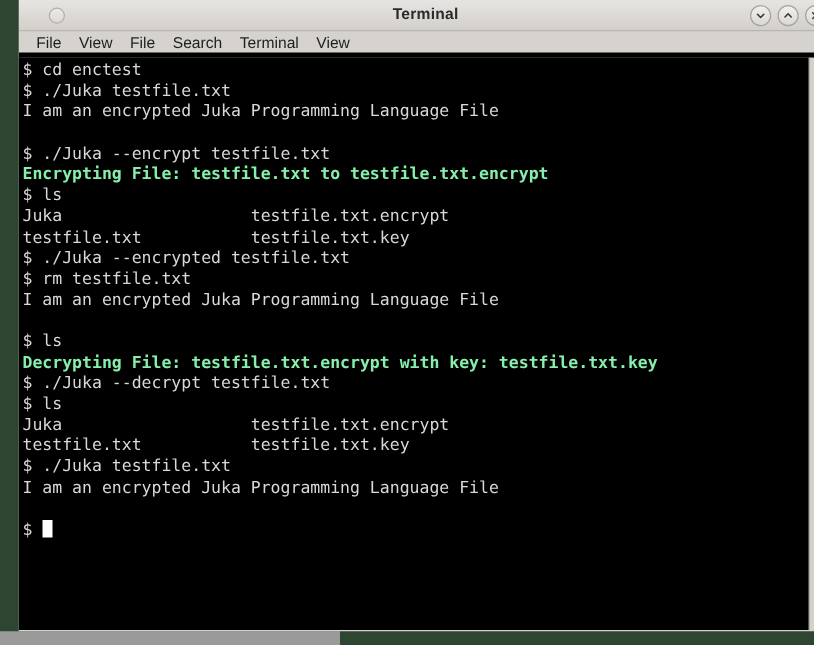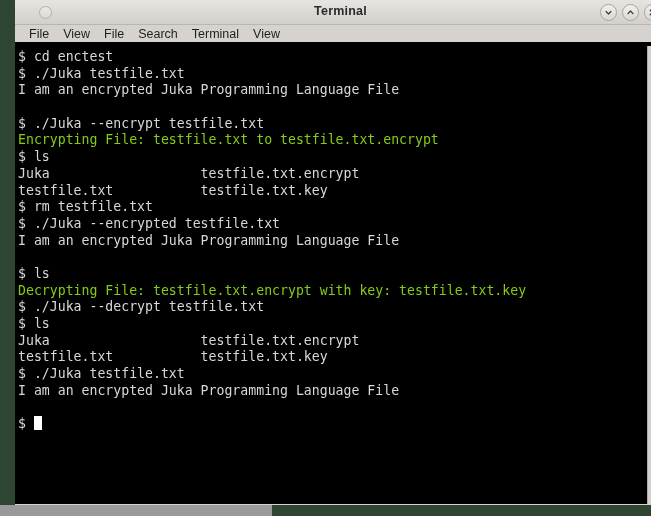--- a/index.html
+++ b/index.html
@@ -125,22 +125,22 @@
   .term-line {
     font-family: "DejaVu Sans Mono", "Liberation Mono", monospace;
     font-size: 13.2px;
     line-height: 16.7px;
     height: 16.7px;
     color: #d8d8d8;
     white-space: pre;
     letter-spacing: 0px;
   }
   .term-line.yellow {
-    color: #84cc16;
-    font-weight: normal;
+    color: #86efac;
+    font-weight: bold;
   }
   .term-line.blank { color: transparent; }
   .cursor-block {
     display: inline-block;
     width: 8.1px;
     height: 14px;
     background: #ffffff;
     vertical-align: -2px;
   }
 
@@ -221,22 +221,22 @@
     <div id="terminal-screen">
         <div class="term-line">$ cd enctest</div>
         <div class="term-line">$ ./Juka testfile.txt</div>
         <div class="term-line">I am an encrypted Juka Programming Language File</div>
         <div class="term-line blank">&nbsp;</div>
         <div class="term-line">$ ./Juka --encrypt testfile.txt</div>
         <div class="term-line yellow">Encrypting File: testfile.txt to testfile.txt.encrypt</div>
         <div class="term-line">$ ls</div>
         <div class="term-line">Juka                   testfile.txt.encrypt</div>
         <div class="term-line">testfile.txt           testfile.txt.key</div>
+        <div class="term-line">$ ./Juka --encrypted testfile.txt</div>
         <div class="term-line">$ rm testfile.txt</div>
-        <div class="term-line">$ ./Juka --encrypted testfile.txt</div>
         <div class="term-line">I am an encrypted Juka Programming Language File</div>
         <div class="term-line blank">&nbsp;</div>
         <div class="term-line">$ ls</div>
         <div class="term-line yellow">Decrypting File: testfile.txt.encrypt with key: testfile.txt.key</div>
         <div class="term-line">$ ./Juka --decrypt testfile.txt</div>
         <div class="term-line">$ ls</div>
         <div class="term-line">Juka                   testfile.txt.encrypt</div>
         <div class="term-line">testfile.txt           testfile.txt.key</div>
         <div class="term-line">$ ./Juka testfile.txt</div>
         <div class="term-line">I am an encrypted Juka Programming Language File</div>

